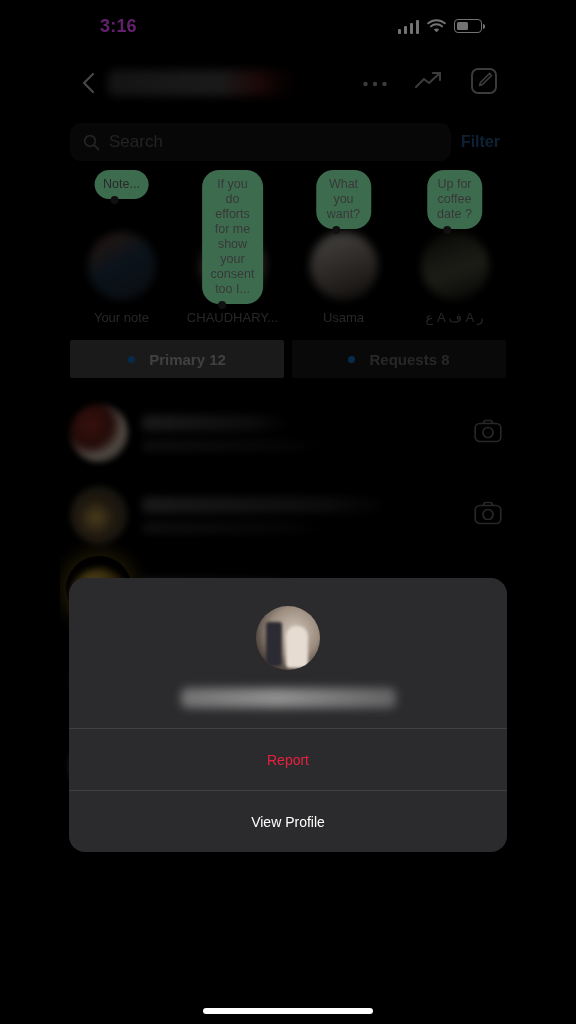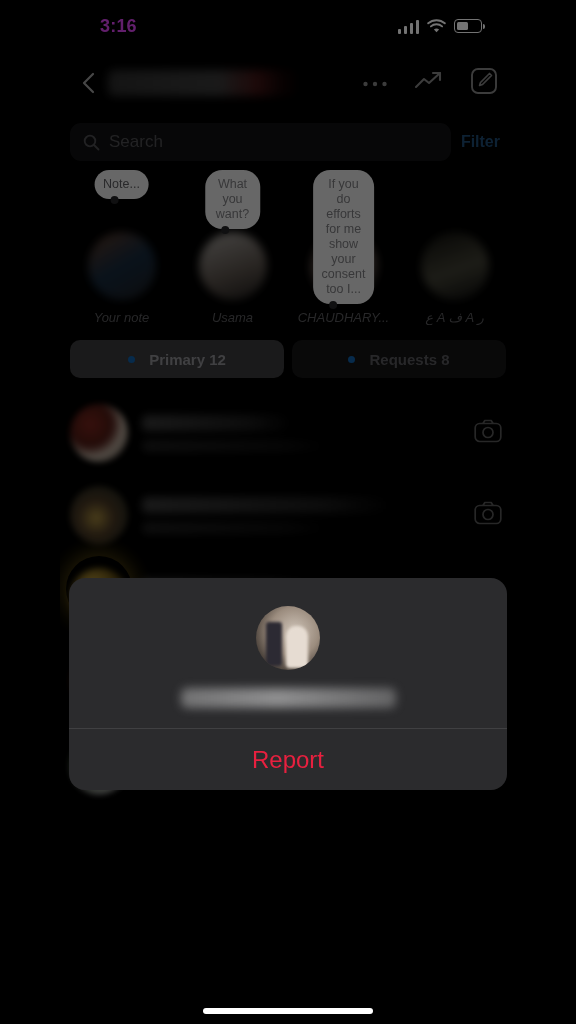--- a/index.html
+++ b/index.html
@@ -93,53 +93,53 @@
   
   .notes {
     position: absolute; left: 0; top: 170px; width: 456px; height: 162px;
     display: flex; padding: 0 6px; gap: 0;
   }
   .note-cell {
     width: 114px; display: flex; flex-direction: column;
     align-items: center; position: relative;
   }
   .note-bubble {
-    background: #e5e5e5; color: #7b7b7e;
+    background: #86efac; color: #7b7b7e;
     border-radius: 17px; font-size: 12.5px; line-height: 15px;
     text-align: center; padding: 7px 9px;
     max-width: 104px; position: absolute; top: 0; z-index: 3;
     left: 50%; transform: translateX(-50%);
     box-shadow: 0 0 0 0 rgba(0,0,0,0);
   }
   .note-bubble.dim { color: #5a5a5d; }
   .note-bubble::after {
     content: ""; position: absolute; left: 16px; bottom: -5px;
     width: 8px; height: 8px; border-radius: 50%; background: #242426;
   }
   .note-av {
     width: 68px; height: 68px; border-radius: 50%;
     margin-top: 62px; overflow: hidden; position: relative;
     filter: blur(4.5px); opacity: .72;
   }
   .note-label {
     color: #58585b; font-size: 13px; margin-top: 10px;
-    max-width: 110px; text-align: center; white-space: nowrap; overflow: hidden; font-style: italic;
+    max-width: 110px; text-align: center; white-space: nowrap; overflow: hidden;
   }
   .av-a { background: linear-gradient(150deg,#6b4a3a 10%,#1f3a55 50%,#2a2a2e 100%); }
   .av-b { background: linear-gradient(170deg,#2a2420 0%,#6b5a52 45%,#2b2524 100%); }
   .av-c { background: linear-gradient(160deg,#c9c3bd 10%,#7a6f66 60%,#2a2624 100%); }
   .av-d { background: linear-gradient(160deg,#15140f 0%,#5b5a4a 55%,#101010 100%); }
 
   
   .tabs {
     position: absolute; left: 0; top: 340px; width: 456px; height: 40px;
     display: flex; gap: 8px; padding: 0 10px;
   }
   .tab {
-    flex: 1; height: 38px; border-radius: 10px; background: #141416;
+    flex: 1; height: 38px; border-radius: 2px; background: #141416;
     display: flex; align-items: center; justify-content: center; gap: 14px;
     color: #58585b; font-size: 15px; font-weight: bold;
   }
   .tab.active { background: #3a3a3c; color: #8e8e92; }
   .dot { width: 7px; height: 7px; border-radius: 50%; background: #1060a8; flex: none; }
 
   
   .chatlist { position: absolute; left: 0; top: 392px; width: 456px; bottom: 0; }
   .chatrow {
     position: relative; height: 82px; display: flex; align-items: center;
@@ -208,21 +208,21 @@
     width: 22px; height: 42px; background: #e6dcd2; border-radius: 10px 10px 4px 4px;
     filter: blur(1.5px);
   }
   .sheet-name {
     margin-top: 18px; height: 20px; width: 215px; border-radius: 6px;
     background: linear-gradient(90deg, rgba(200,200,200,.45), rgba(225,225,225,.55) 45%, rgba(190,190,190,.38));
     filter: blur(5px);
   }
   .sheet-opt {
     height: 62px; display: flex; align-items: center; justify-content: center;
-    font-size: 24px; color: #ffffff;
+    font-size: 14px; color: #ffffff;
     border-top: 0.5px solid rgba(255,255,255,.10);
   }
   .sheet-opt.danger { color: #e8203f; }
   .cancel-btn {
     position: absolute; left: 9px; width: 438px; top: 925px; height: 56px;
     z-index: 30; background: #303032; border-radius: 16px;
     display: flex; align-items: center; justify-content: center;
     color: #fff; font-size: 19px;
   }
   
@@ -304,30 +304,31 @@
       <div class="filter-btn">Filter</div>
     </div>
 
     <div class="notes">
       <div class="note-cell">
         <div class="note-bubble dim">Note...</div>
         <div class="note-av av-a"></div>
         <div class="note-label">Your note</div>
       </div>
       <div class="note-cell">
+        <div class="note-bubble">If you do efforts for me show your consent too I...</div>
+        <div class="note-av av-b"></div>
+        <div class="note-label">CHAUDHARY...</div>
+      </div>
+      <div class="note-cell">
         <div class="note-bubble">What you want?</div>
         <div class="note-av av-c"></div>
         <div class="note-label">Usama</div>
       </div>
       <div class="note-cell">
-        <div class="note-bubble">If you do efforts for me show your consent too I...</div>
-        <div class="note-av av-b"></div>
-        <div class="note-label">CHAUDHARY...</div>
-      </div>
-      <div class="note-cell">
+        <div class="note-bubble">Up for coffee date ?</div>
         <div class="note-av av-d"></div>
         <div class="note-label">ع A ف A ر</div>
       </div>
     </div>
 
     <div class="tabs">
       <div class="tab active">
         <span class="dot"></span>
         <span>Primary 12</span>
       </div>
@@ -417,18 +418,19 @@
     </div>
 
     <div class="dimmer"></div>
 
     <div class="sheet">
       <div class="sheet-head">
         <div class="sheet-av"></div>
         <div class="sheet-name"></div>
       </div>
       <div class="sheet-opt danger">Report</div>
+      <div class="sheet-opt">View Profile</div>
     </div>
 
 
     <div class="home-ind"></div>
   </div>
 </div>
 
 </body></html>

